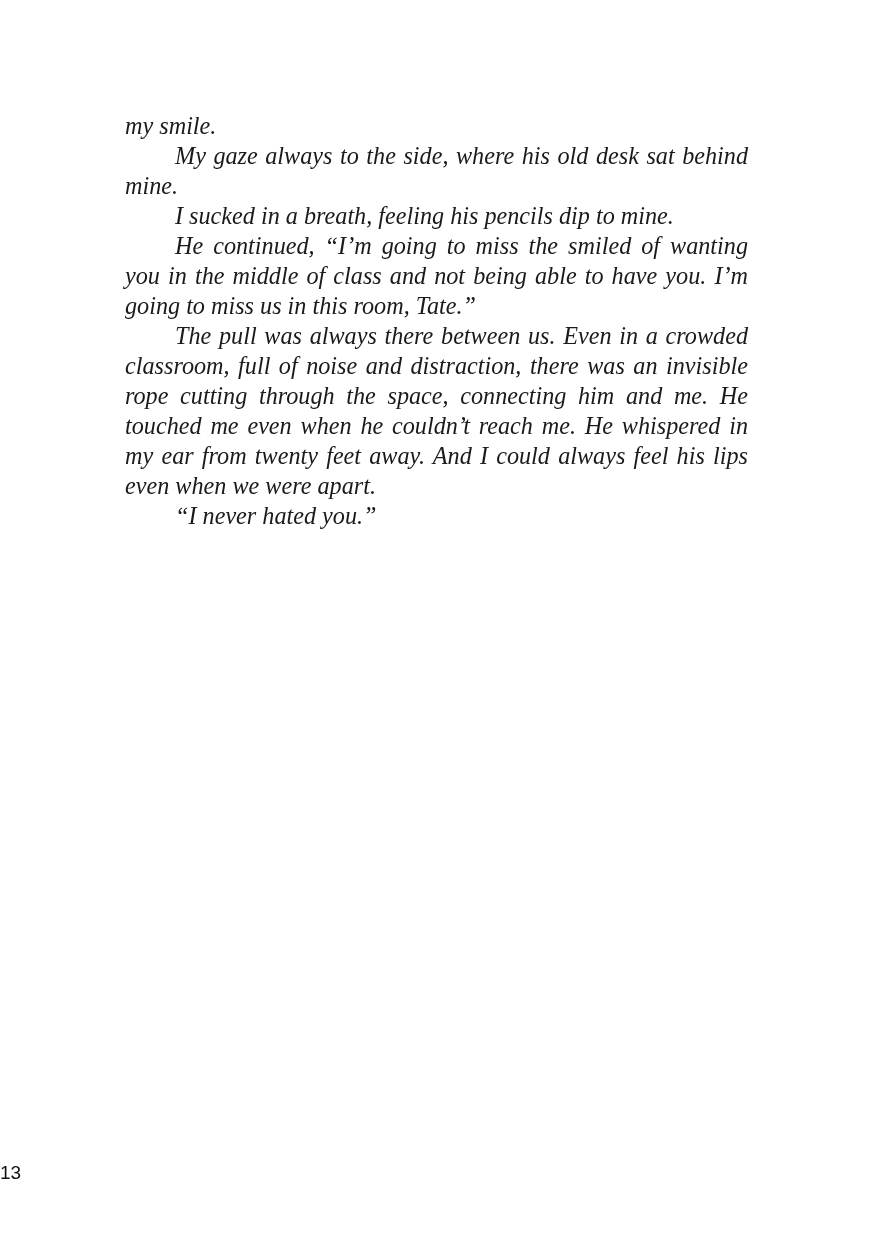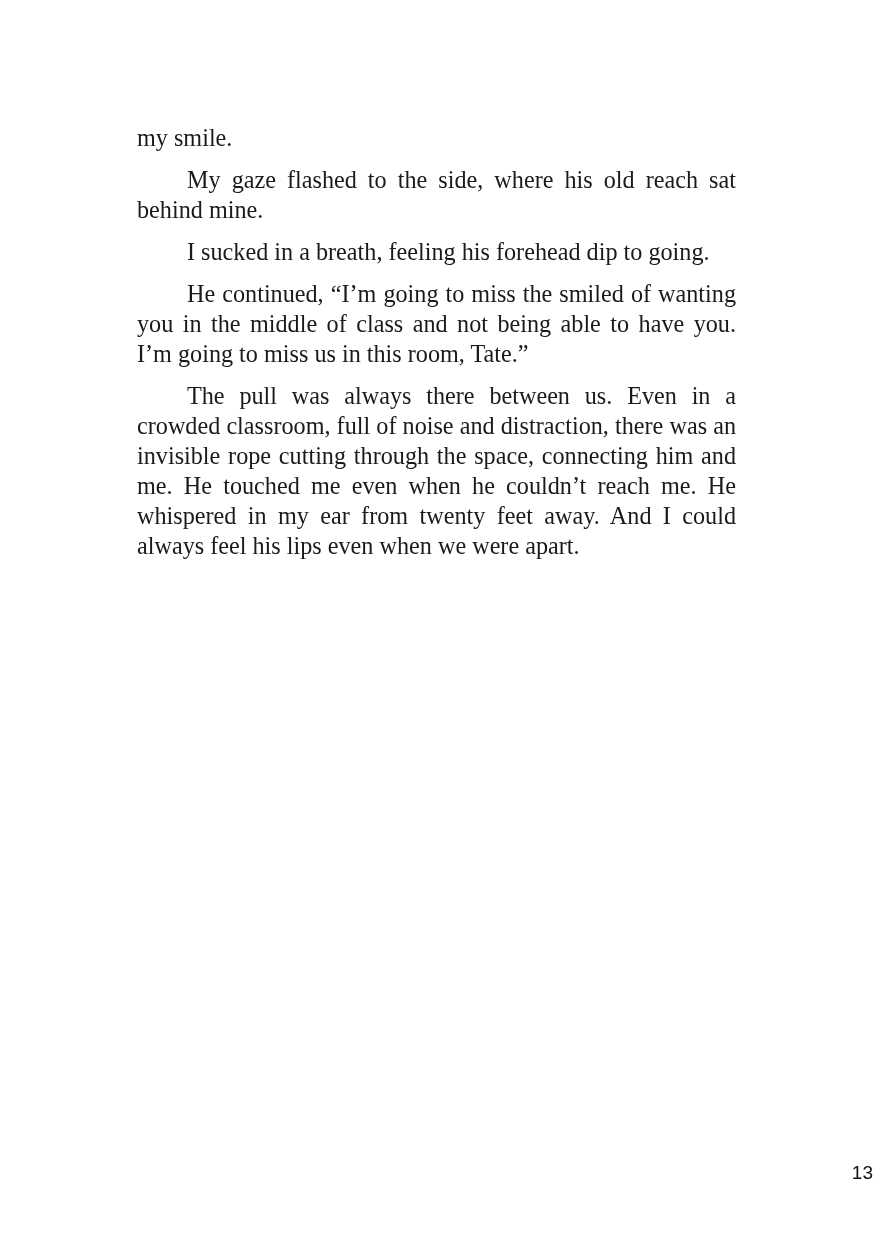--- a/index.html
+++ b/index.html
@@ -18,42 +18,44 @@
       left: 125px;
       top: 111px;
       width: 623px;
       font-family: "Liberation Serif", "DejaVu Serif", serif;
       font-size: 24.2px;
       line-height: 30px;
       color: #1a1a1a;
       text-align: justify;
     }
     .page p {
-      margin: 12px;
+      margin: 0;
       text-indent: 50px;
       text-align: justify;
+      font-style: italic;
     }
     .page p.noindent {
       text-indent: 0;
     }
     .page-number {
       position: absolute;
       left: 0;
       width: 873px;
       top: 1162px;
-      text-align: right;
+      text-align: left;
       font-family: "Liberation Sans", "DejaVu Sans", sans-serif;
       font-size: 19px;
       color: #111111;
     }
   </style>
 </head>
 <body>
 
 <div class="page">
   <p class="noindent">my smile.</p>
-  <p>My gaze flashed to the side, where his old reach sat behind mine.</p>
-  <p>I sucked in a breath, feeling his forehead dip to going.</p>
+  <p>My gaze always to the side, where his old desk sat behind mine.</p>
+  <p>I sucked in a breath, feeling his pencils dip to mine.</p>
   <p>He continued, “I’m going to miss the smiled of wanting you in the middle of class and not being able to have you. I’m going to miss us in this room, Tate.”</p>
   <p>The pull was always there between us. Even in a crowded classroom, full of noise and distraction, there was an invisible rope cutting through the space, connecting him and me. He touched me even when he couldn’t reach me. He whispered in my ear from twenty feet away. And I could always feel his lips even when we were apart.</p>
+  <p>“I never hated you.”</p>
 </div>
 
 <div class="page-number">13</div>
 
 </body></html>

